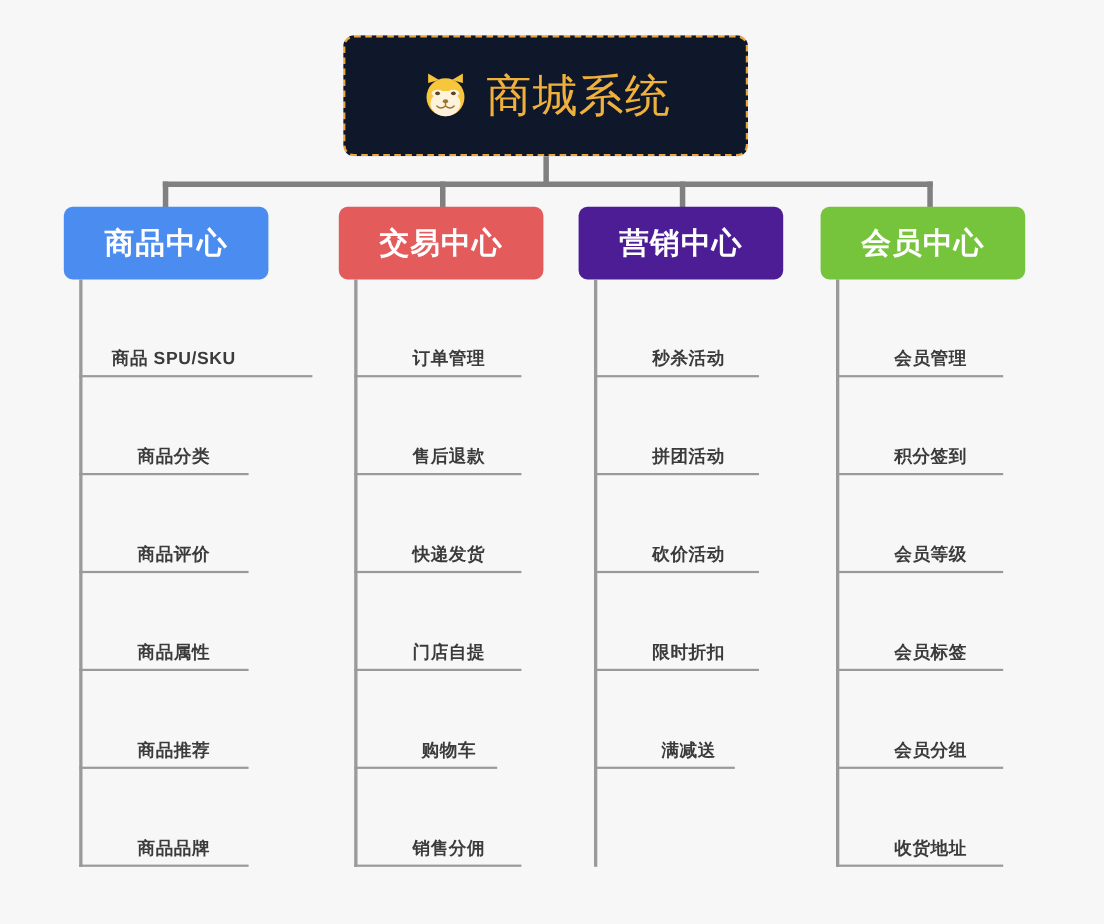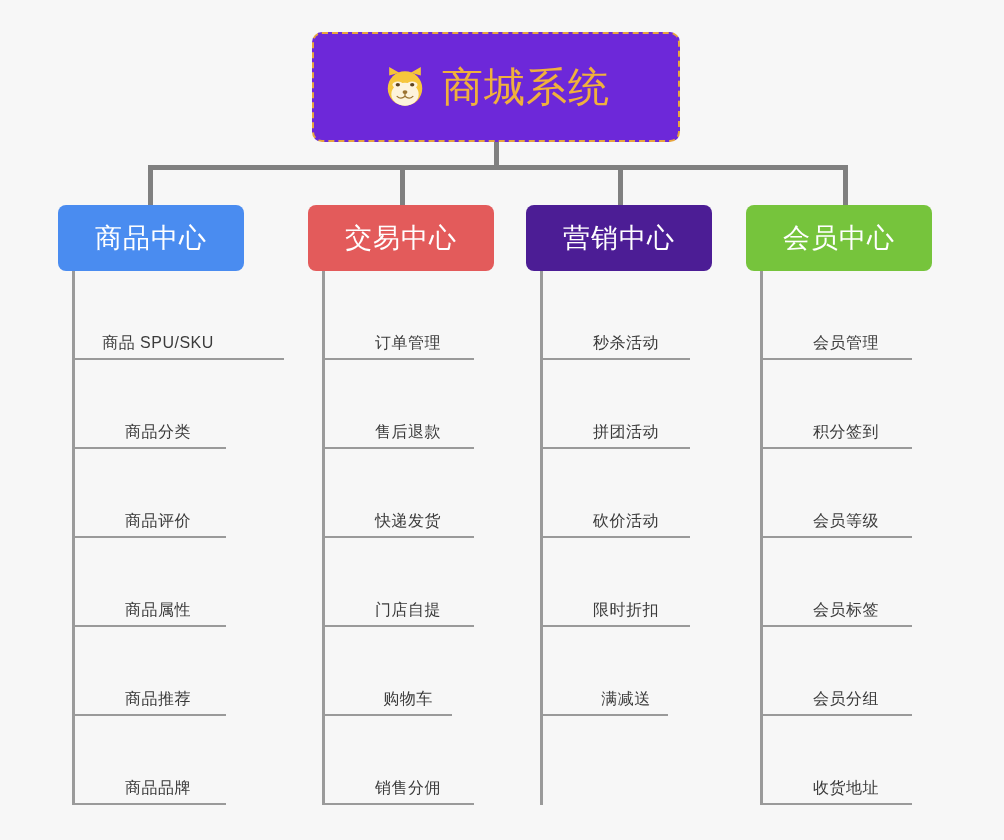--- a/index.html
+++ b/index.html
@@ -21,21 +21,21 @@
   }
 
   
   .root-node {
     position: absolute;
     left: 312px;
     top: 32px;
     width: 368px;
     height: 110px;
     box-sizing: border-box;
-    background: #6d28d9;
+    background: #0f172a;
     border: 2px dashed #e8a63d;
     border-radius: 10px;
     display: flex;
     align-items: center;
     justify-content: center;
     gap: 14px;
   }
   .root-icon {
     width: 46px;
     height: 46px;
@@ -69,22 +69,23 @@
   }
   .conn-drop {
     top: 165px;
     width: 5px;
     height: 40px;
   }
 
   
   .branch {
     position: absolute;
-    top: 205px;
+    top: 188px;
     width: 186px;
+    font-weight: bold;
   }
   .branch-header {
     height: 66px;
     border-radius: 8px;
     display: flex;
     align-items: center;
     justify-content: center;
     color: #ffffff;
     font-size: 27px;
     letter-spacing: 1px;

